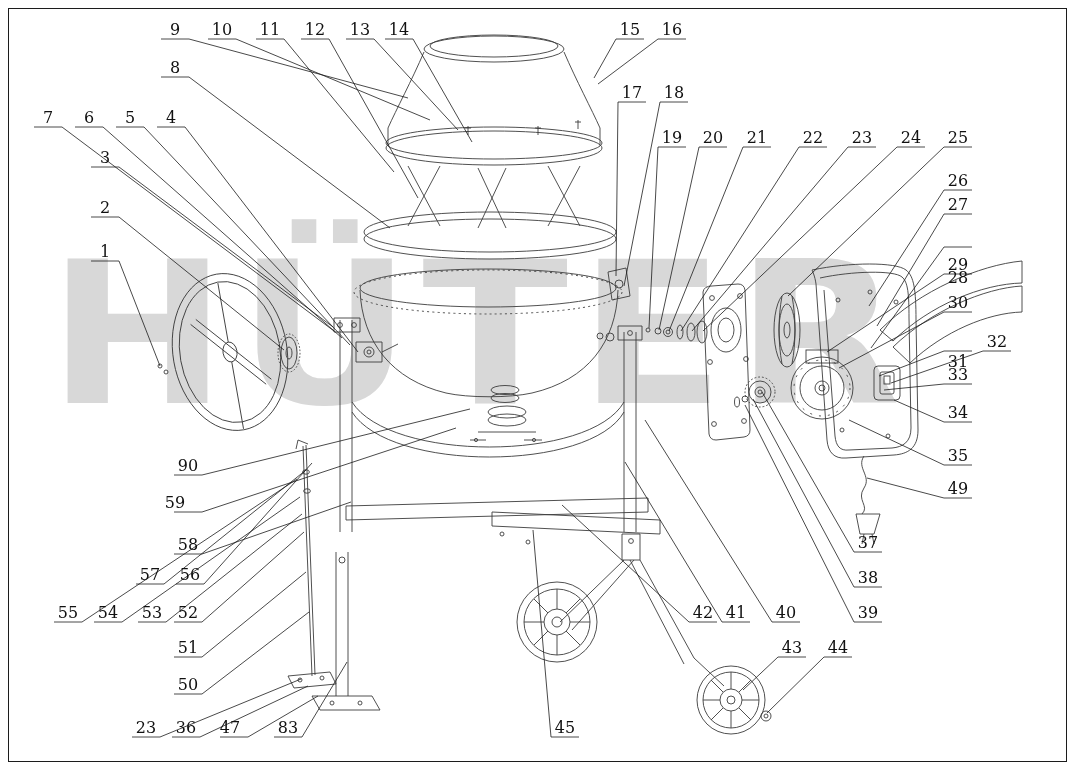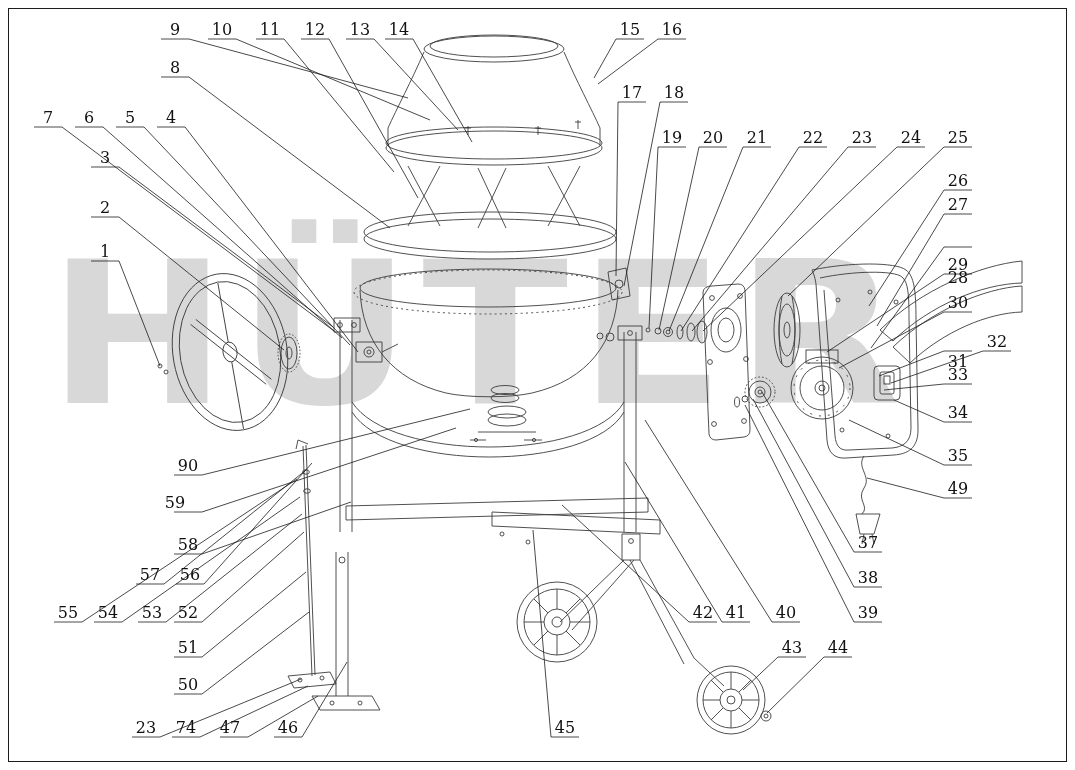--- a/index.html
+++ b/index.html
@@ -395,23 +395,23 @@
       <div class="part-label" style="left: 958px; top: 489px;">49</div>
       <div class="part-label" style="left: 868px; top: 543px;">37</div>
       <div class="part-label" style="left: 868px; top: 578px;">38</div>
       <div class="part-label" style="left: 868px; top: 613px;">39</div>
       <div class="part-label" style="left: 786px; top: 613px;">40</div>
       <div class="part-label" style="left: 736px; top: 613px;">41</div>
       <div class="part-label" style="left: 703px; top: 613px;">42</div>
       <div class="part-label" style="left: 792px; top: 648px;">43</div>
       <div class="part-label" style="left: 838px; top: 648px;">44</div>
       <div class="part-label" style="left: 565px; top: 728px;">45</div>
-      <div class="part-label" style="left: 288px; top: 728px;">46</div>
+      <div class="part-label" style="left: 288px; top: 728px;">83</div>
       <div class="part-label" style="left: 230px; top: 728px; text-align: right;">47</div>
-      <div class="part-label" style="left: 186px; top: 728px;">74</div>
+      <div class="part-label" style="left: 186px; top: 728px;">36</div>
       <div class="part-label" style="left: 146px; top: 728px;">23</div>
       <div class="part-label" style="left: 188px; top: 685px;">50</div>
       <div class="part-label" style="left: 188px; top: 648px;">51</div>
       <div class="part-label" style="left: 188px; top: 613px;">52</div>
       <div class="part-label" style="left: 152px; top: 613px;">53</div>
       <div class="part-label" style="left: 108px; top: 613px;">54</div>
       <div class="part-label" style="left: 68px; top: 613px;">55</div>
       <div class="part-label" style="left: 190px; top: 575px;">56</div>
       <div class="part-label" style="left: 150px; top: 575px;">57</div>
       <div class="part-label" style="left: 188px; top: 545px;">58</div>

